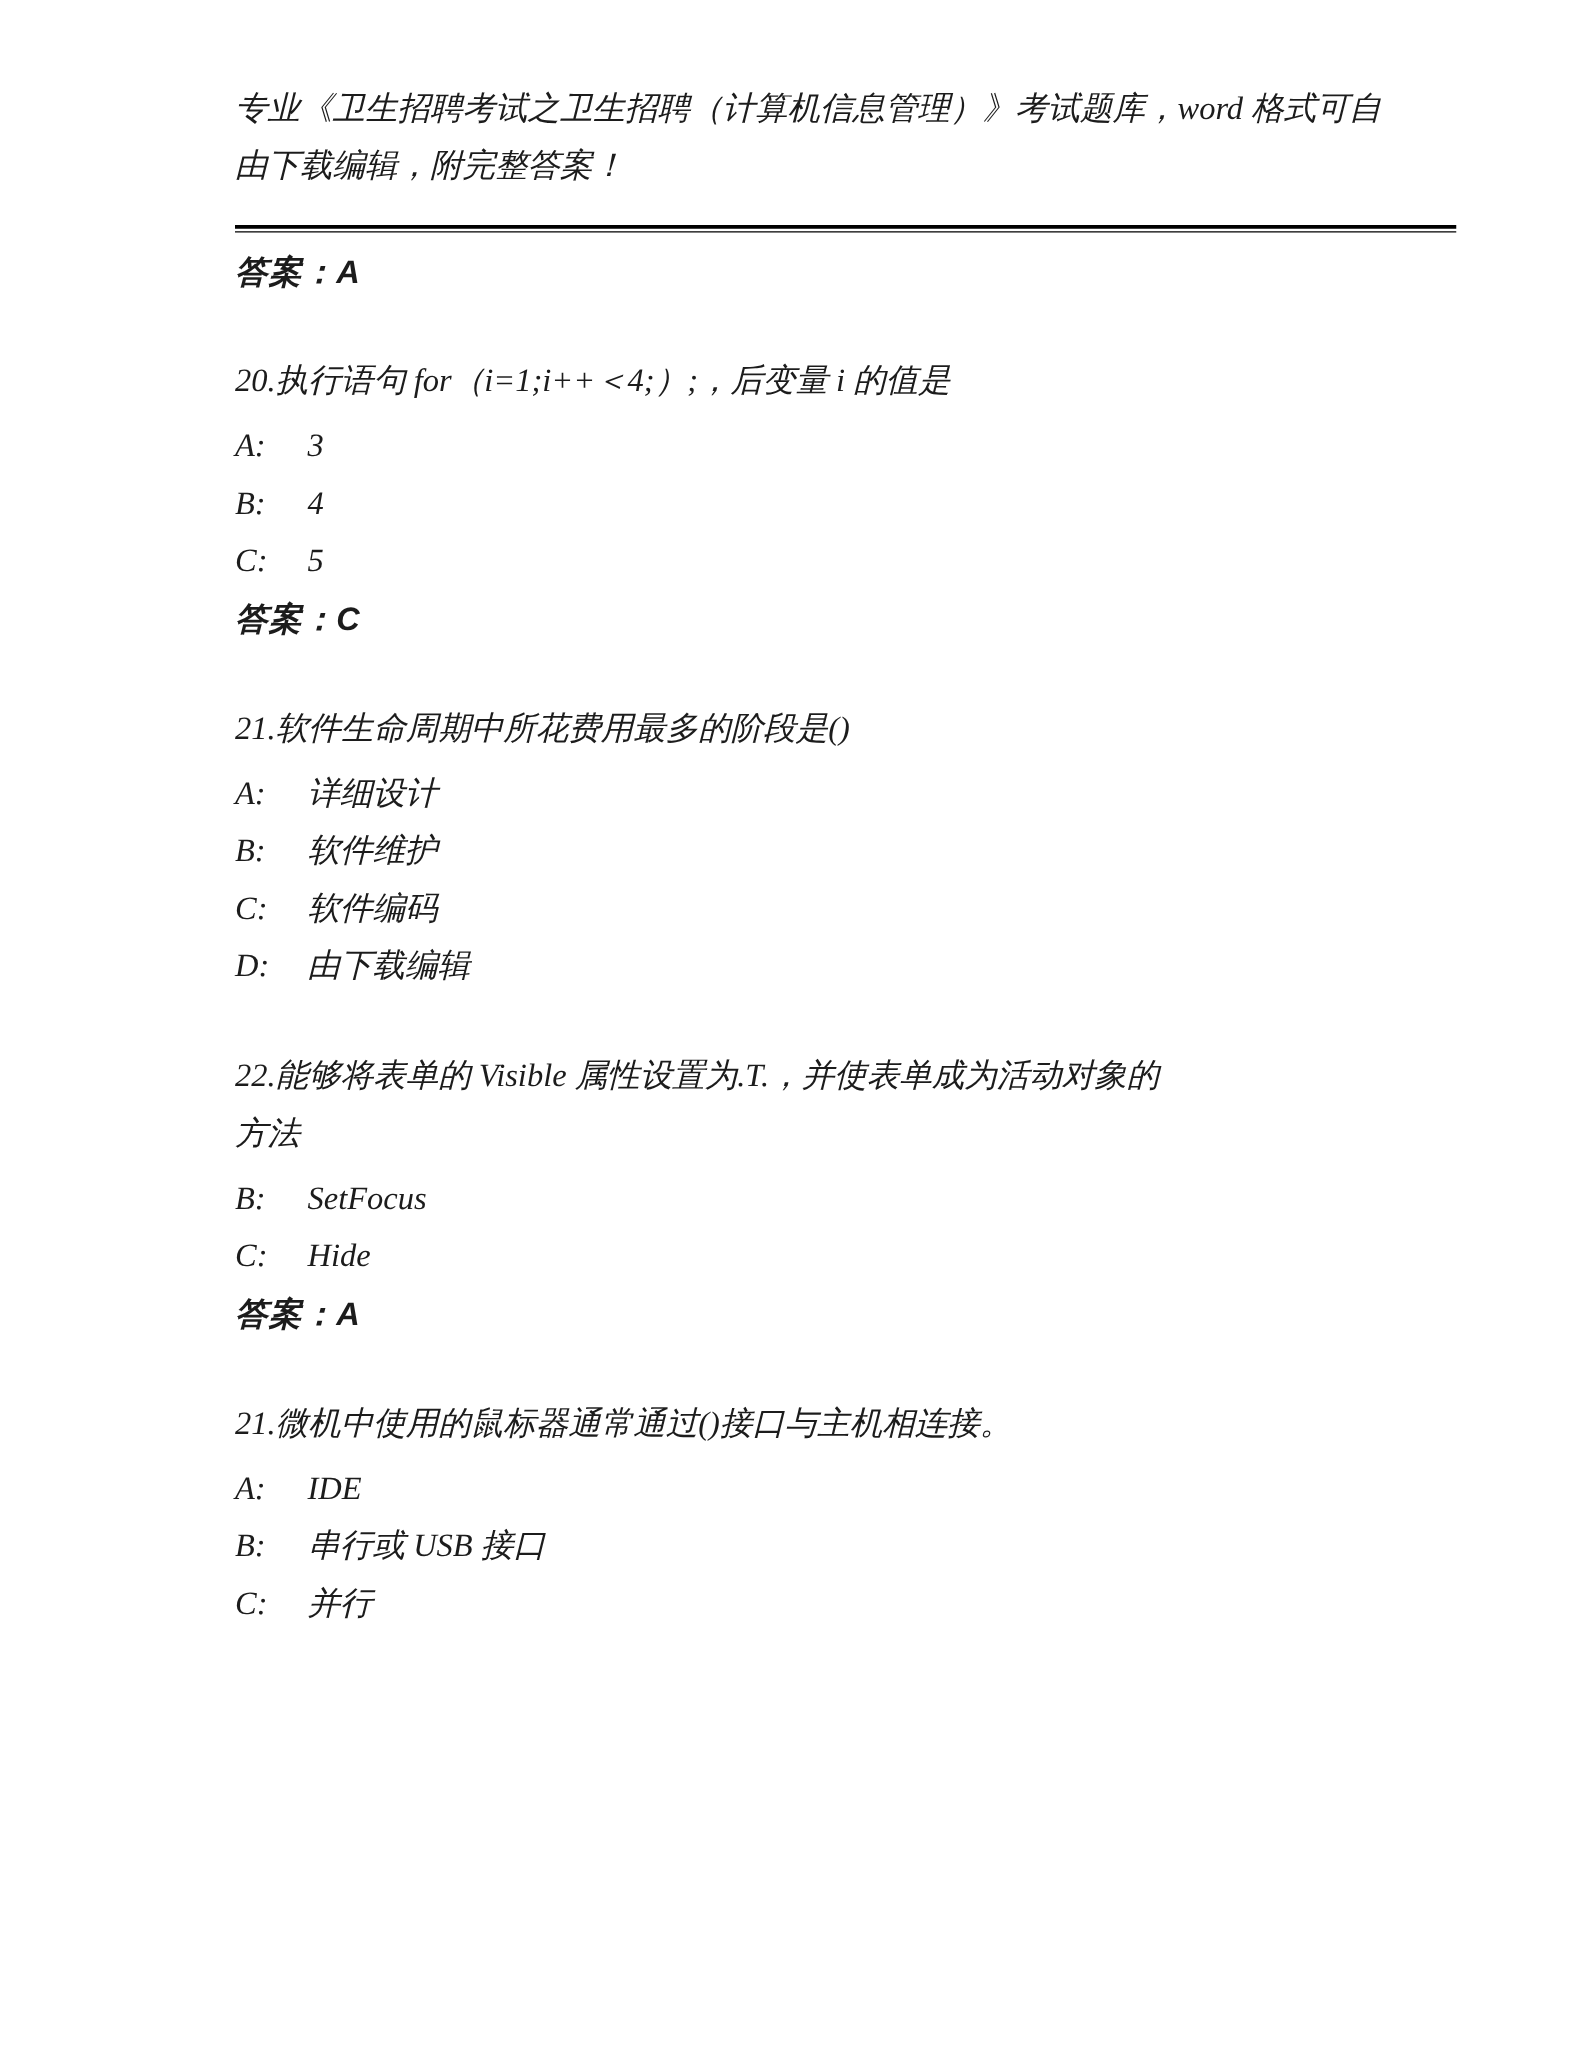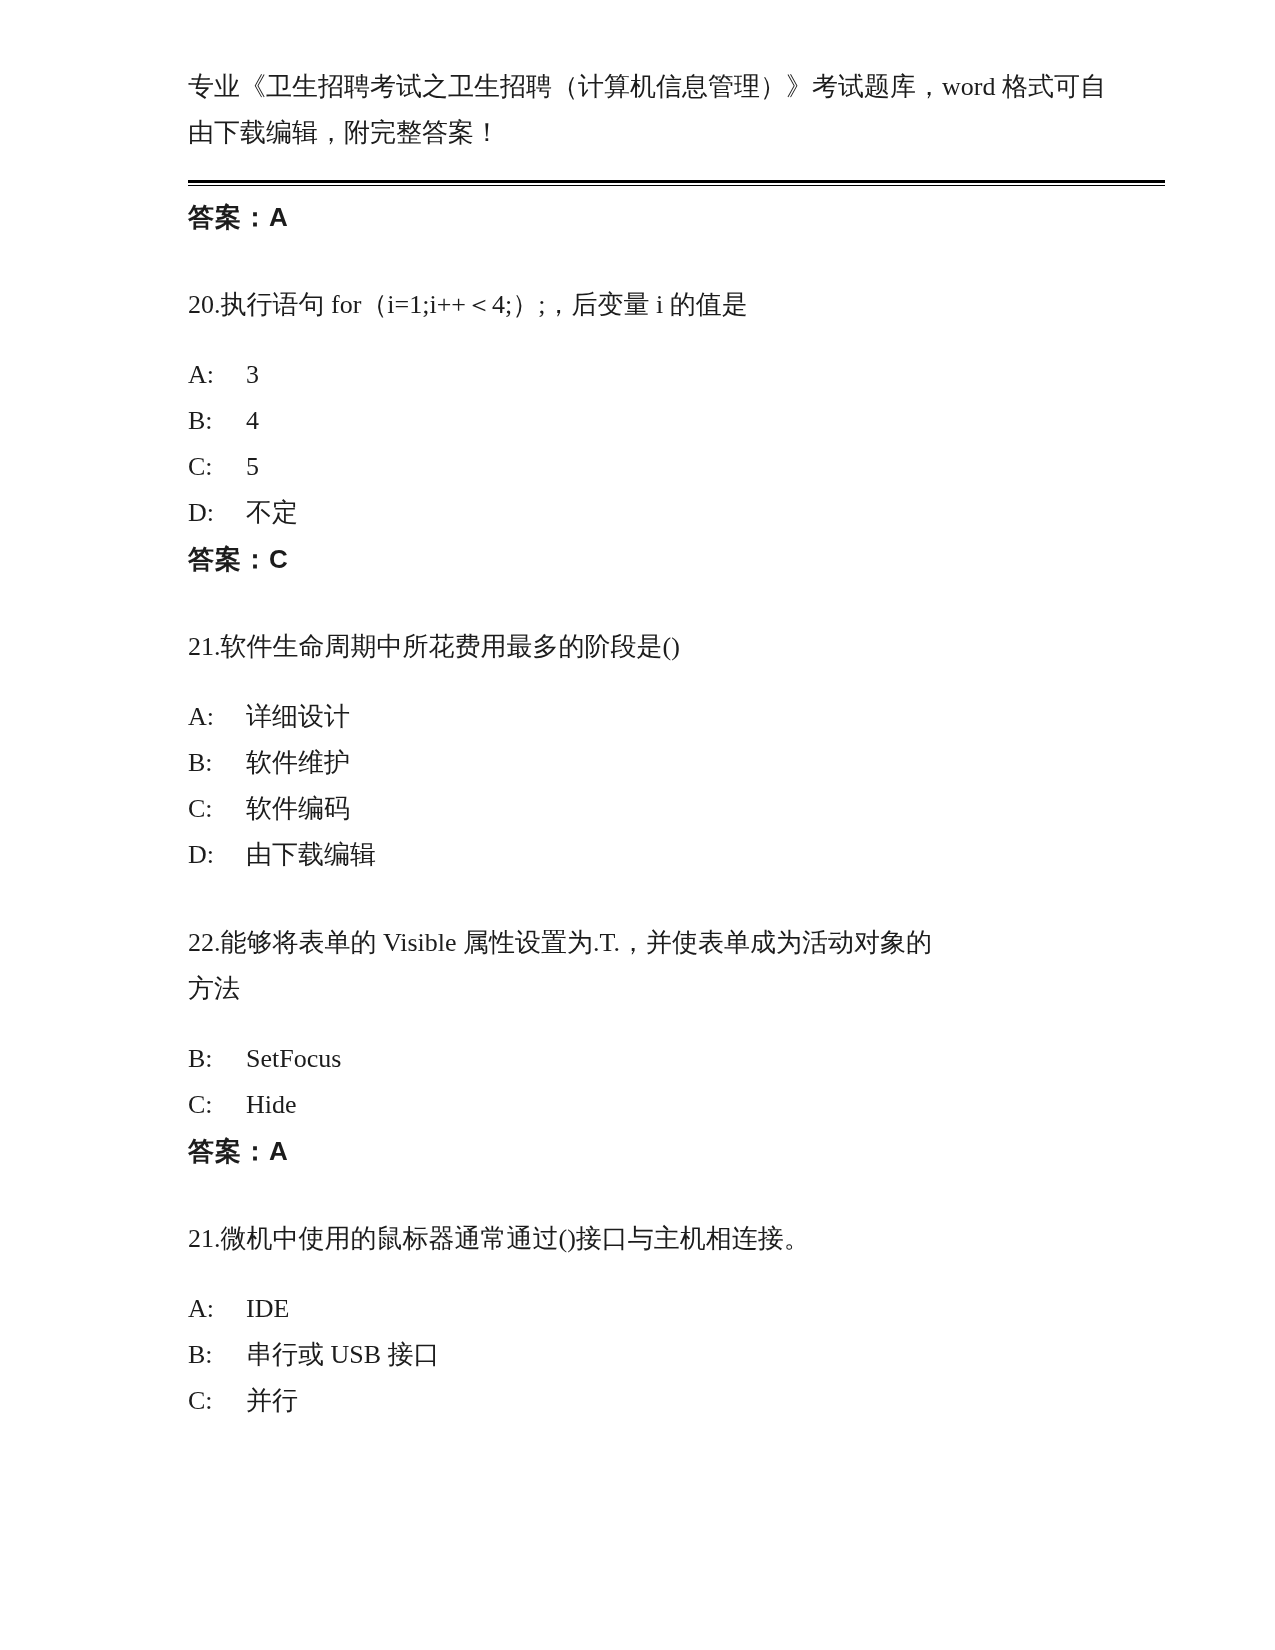--- a/index.html
+++ b/index.html
@@ -14,20 +14,21 @@
     font-family: "Liberation Serif", "DejaVu Serif", serif;
     font-size: 26px;
     line-height: 46px;
     color: #1c1c1c;
   }
   .page {
     box-sizing: border-box;
     width: 1275px;
     height: 1650px;
     padding: 64px 100px 0 188px;
+    font-style: italic;
   }
   .doc-header .hline {
     white-space: pre;
   }
   .separator {
     margin-top: 24px;
     width: 977px;
     height: 2px;
     border-top: 3px solid #000000;
     border-bottom: 1px solid #000000;
@@ -40,21 +41,21 @@
   .lead-answer {
     margin-top: 8px;
   }
   .question {
     margin-top: 42px;
   }
   .q-line {
     white-space: pre;
   }
   .options {
-    margin-top: 24px;
+    margin-top: 6px;
   }
   .option .opt-label {
     display: inline-block;
     min-width: 58px;
   }
 </style>
 </head>
 <body>
 
 <div class="page">
@@ -72,23 +73,20 @@
     <div class="q-line">20.执行语句 for（i=1;i++＜4;）;，后变量 i 的值是</div>
     <div class="options">
       <div class="option">
         <span class="opt-label">A:</span><span class="opt-text">3</span>
       </div>
       <div class="option">
         <span class="opt-label">B:</span><span class="opt-text">4</span>
       </div>
       <div class="option">
         <span class="opt-label">C:</span><span class="opt-text">5</span>
-      </div>
-      <div class="option">
-        <span class="opt-label">D:</span><span class="opt-text">不定</span>
       </div>
     </div>
     <div class="answer-line">答案：C</div>
   </section>
 
   <section class="question">
     <div class="q-line">21.软件生命周期中所花费用最多的阶段是()</div>
     <div class="options">
       <div class="option">
         <span class="opt-label">A:</span><span class="opt-text">详细设计</span>

